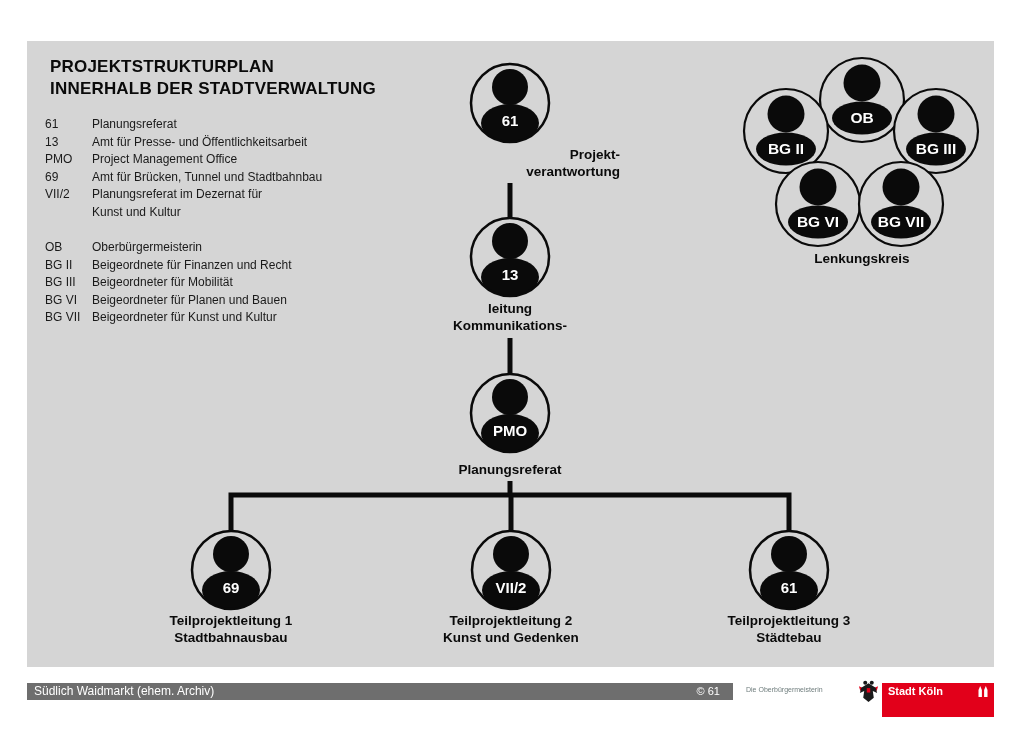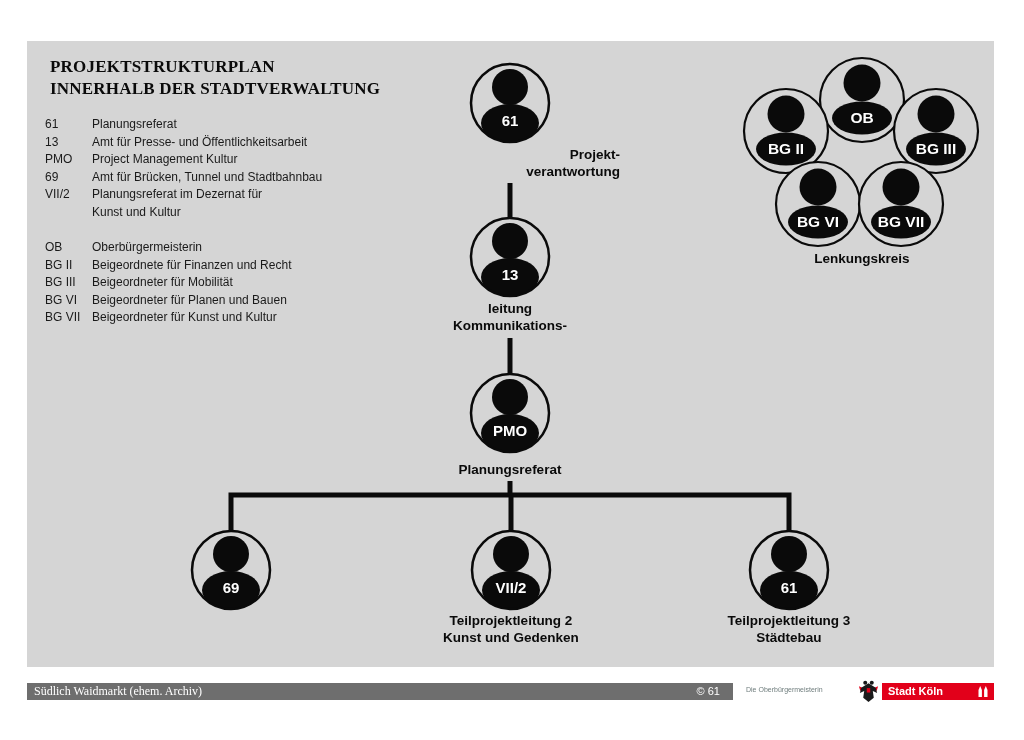--- a/index.html
+++ b/index.html
@@ -2,38 +2,38 @@
 <html><head>
 <meta charset="utf-8">
 <style>
   html,body{margin:0;padding:0;background:#fff;}
   #page{position:relative;width:1024px;height:740px;background:#ffffff;overflow:hidden;
         font-family:"Liberation Sans", sans-serif;color:#0a0a0a;}
   .canvas{position:absolute;left:27px;top:41px;width:967px;height:626px;background:#d5d5d5;}
   #diagram{position:absolute;left:0;top:0;width:1024px;height:740px;}
 
   .title{position:absolute;left:50px;top:56px;font-size:17px;font-weight:bold;
-         line-height:21.5px;letter-spacing:.2px;color:#0a0a0a;white-space:nowrap;font-family:Liberation Serif, serif;}
+         line-height:21.5px;letter-spacing:.2px;color:#0a0a0a;white-space:nowrap;}
 
   .legend{position:absolute;left:45px;font-size:12px;line-height:17.5px;color:#1a1a1a;}
   .legend .row{display:flex;}
   .legend .abbr{width:47px;flex:0 0 47px;}
   .legend .desc{white-space:nowrap;}
   #legend-departments{top:116px;}
   #legend-board{top:239px;}
 
   .ncap{position:absolute;width:220px;text-align:center;font-weight:bold;
         font-size:13.5px;line-height:17px;color:#0a0a0a;}
 
   .footer-bar{position:absolute;left:27px;top:683px;width:706px;height:17px;background:#6e6e6e;}
-  .footer-bar .fleft{position:absolute;left:7px;top:0;line-height:17px;font-size:12px;color:#fff;white-space:nowrap;font-family:Liberation Serif, serif;}
+  .footer-bar .fleft{position:absolute;left:7px;top:0;line-height:17px;font-size:12px;color:#fff;white-space:nowrap;}
   .footer-bar .fright{position:absolute;right:13px;top:0;line-height:17px;font-size:11px;color:#fff;white-space:nowrap;}
   .footer-small{position:absolute;left:746px;top:686px;font-size:7px;color:#6f7d7d;white-space:nowrap;}
   .logo-crest{position:absolute;left:857px;top:678px;}
-  .logo-bar{position:absolute;left:882px;top:683px;width:112px;height:17px;background:#e2001a;}
+  .logo-bar{position:absolute;left:882px;top:683px;width:112px;height:34px;background:#e2001a;}
   .logo-bar .ltext{position:absolute;left:6px;top:0;line-height:17px;font-size:11px;font-weight:bold;color:#fff;white-space:nowrap;}
   .logo-bar .spires{position:absolute;right:4px;top:3px;}
 
   svg text.badge{fill:#ffffff;font-family:"Liberation Sans", sans-serif;
                  font-weight:bold;font-size:15px;text-anchor:middle;}
   svg text.badge-c{fill:#ffffff;font-family:"Liberation Sans", sans-serif;
                  font-weight:bold;font-size:15.5px;text-anchor:middle;}
 </style>
 </head>
 <body>
@@ -102,21 +102,21 @@
     <div class="row">
         <span class="abbr">61</span>
         <span class="desc">Planungsreferat</span>
       </div>
     <div class="row">
         <span class="abbr">13</span>
         <span class="desc">Amt für Presse- und Öffentlichkeitsarbeit</span>
       </div>
     <div class="row">
         <span class="abbr">PMO</span>
-        <span class="desc">Project Management Kultur</span>
+        <span class="desc">Project Management Office</span>
       </div>
     <div class="row">
         <span class="abbr">69</span>
         <span class="desc">Amt für Brücken, Tunnel und Stadtbahnbau</span>
       </div>
     <div class="row">
         <span class="abbr">VII/2</span>
         <span class="desc">Planungsreferat im Dezernat für</span>
       </div>
     <div class="row">
@@ -152,20 +152,24 @@
     <div>Projekt-</div>
     <div>verantwortung</div>
   </div>
   <div class="ncap" style="left:400px;top:300px;">
     <div>leitung</div>
     <div>Kommunikations-</div>
   </div>
   <div class="ncap" style="left:400px;top:461px;">
     <div>Planungsreferat</div>
   </div>
+  <div class="ncap" style="left:121px;top:612px;">
+    <div>Teilprojektleitung 1</div>
+    <div>Stadtbahnausbau</div>
+  </div>
   <div class="ncap" style="left:401px;top:612px;text-align:center;">
     <div>Teilprojektleitung 2</div>
     <div>Kunst und Gedenken</div>
   </div>
   <div class="ncap" style="left:679px;top:612px;">
     <div>Teilprojektleitung 3</div>
     <div>Städtebau</div>
   </div>
   <div class="ncap" style="left:752px;top:250px;">Lenkungskreis</div>
 

